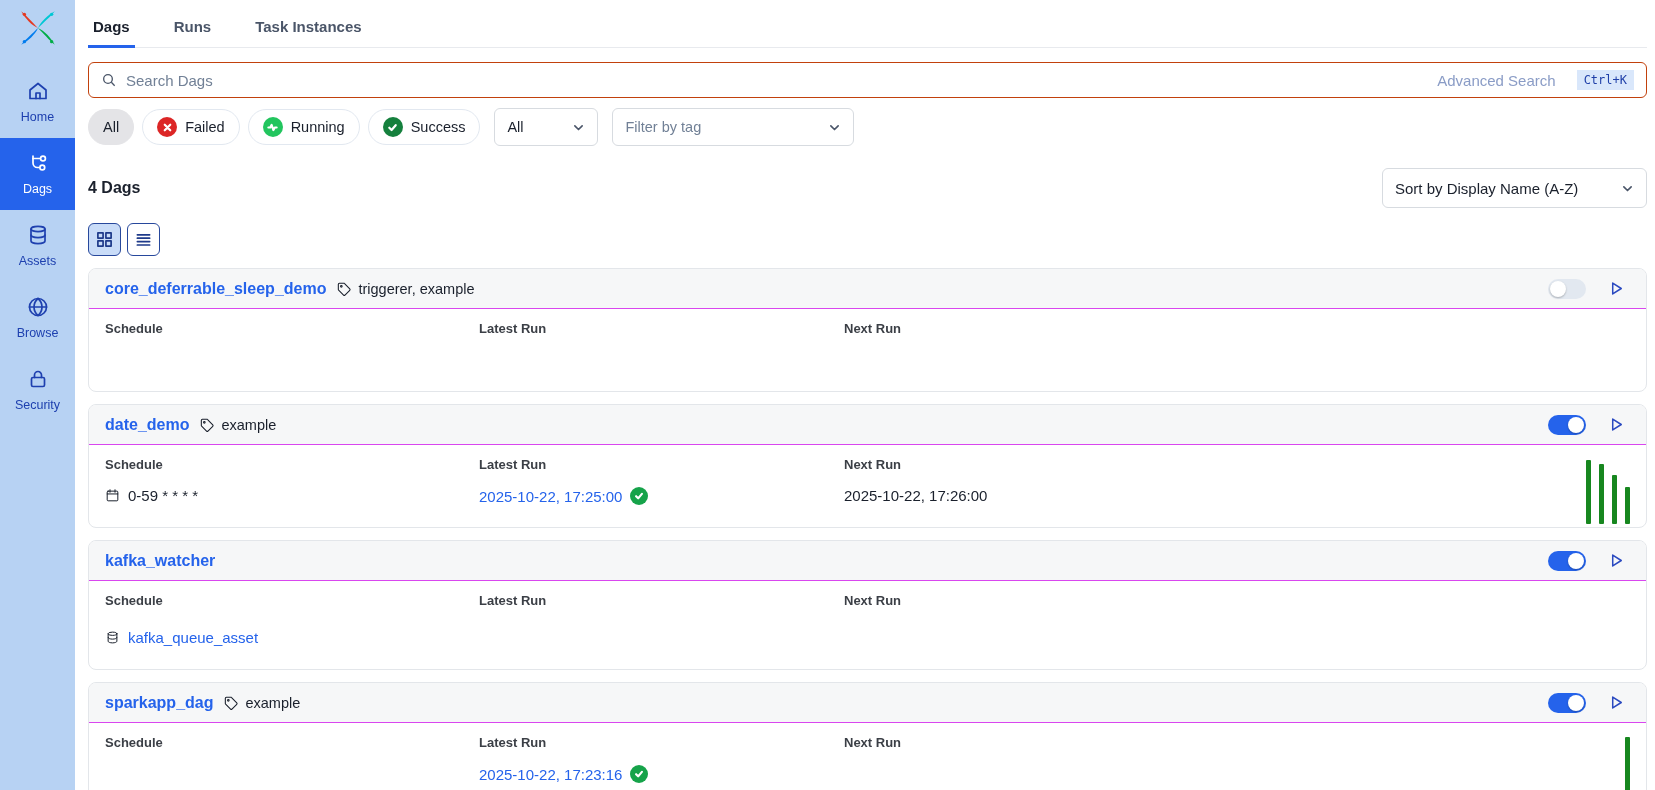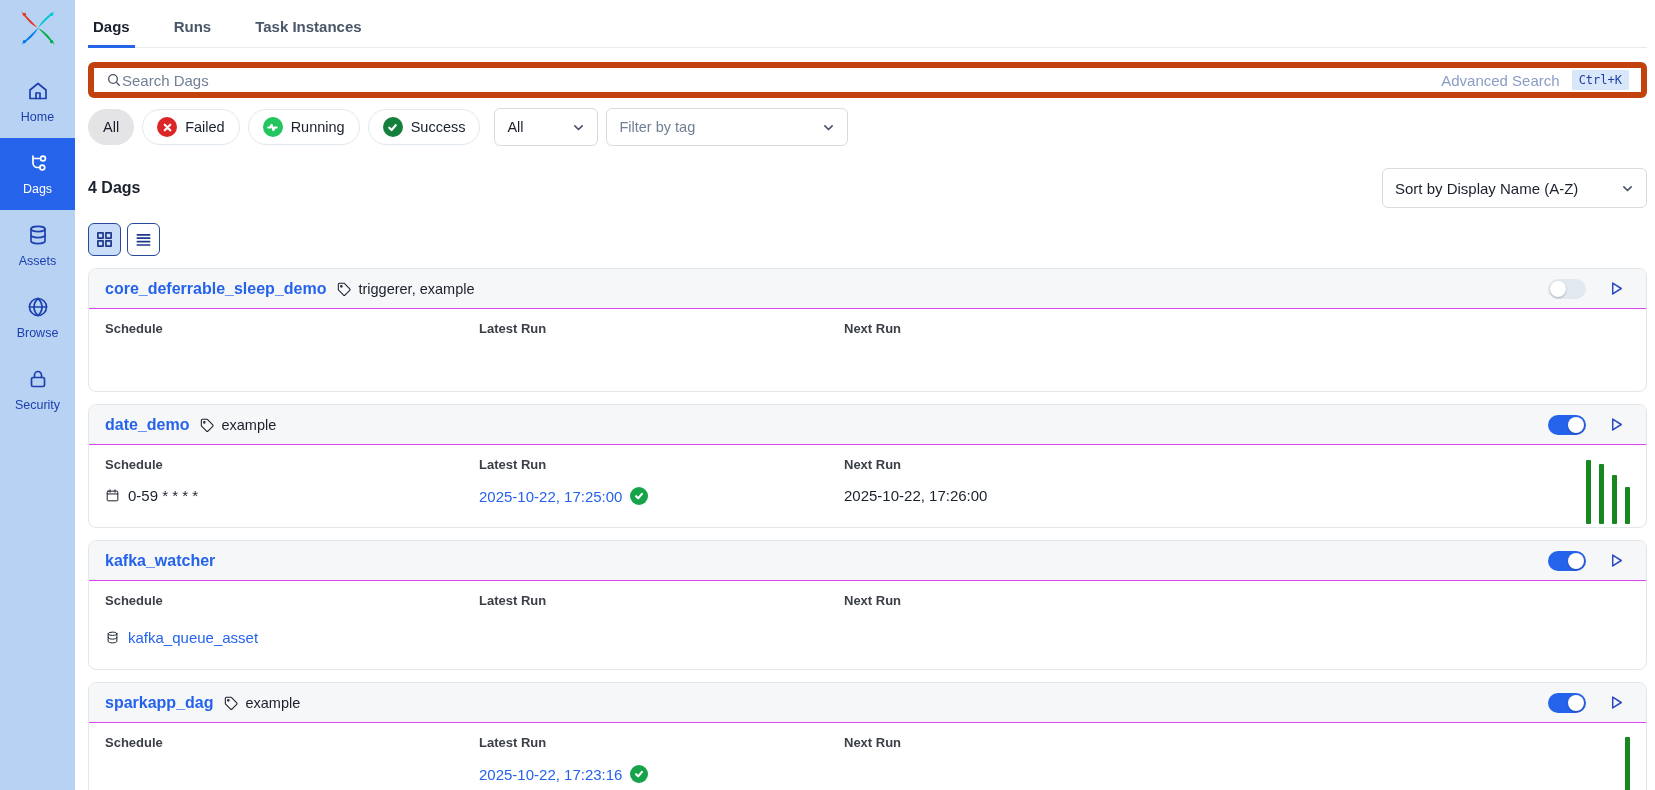--- a/index.html
+++ b/index.html
@@ -19,22 +19,22 @@
   .nav-item.active { background:#2563eb; color:#ffffff; }
 
   
   .main { margin-left:75px; padding:0 8px 0 13px; }
 
   .tabs { display:flex; gap:34px; padding-top:14px; border-bottom:1px solid #e8eaee; }
   .tab { font-size:15px; font-weight:bold; color:#4a5568; padding:4px 5px 10px; cursor:pointer;
     border-bottom:3px solid transparent; margin-bottom:-1px; }
   .tab.active { color:#1a202c; border-bottom-color:#2563eb; }
 
-  .searchbar { margin-top:14px; height:36px; border:6px solid #c2410c; border-radius:6px;
-    display:flex; align-items:center; padding:0 12px; background:#fff; }
+  .searchbar { margin-top:14px; height:36px; border:1px solid #c2410c; border-radius:6px;
+    display:flex; align-items:center; padding:0 12px; gap:9px; background:#fff; }
   .searchbar svg { width:16px; height:16px; stroke:#4a5568; fill:none; stroke-width:2; }
   .searchbar input { flex:1; border:none; outline:none; font-size:15px; color:#1a202c;
     font-family:"Liberation Sans", sans-serif; background:transparent; }
   .searchbar input::placeholder { color:#718096; }
   .adv-link { font-size:15px; color:#8a9cc6; cursor:pointer; margin-right:12px; }
   .kbd { font-family:"DejaVu Sans Mono", monospace; font-size:12px; color:#1f3fa8;
     background:#d9e7fb; border-radius:0; padding:3px 7px; }
 
   .filter-row { margin-top:10px; display:flex; align-items:center; gap:8px; }
   .chip { height:36px; display:inline-flex; align-items:center; gap:8px; padding:0 14px;
@@ -43,21 +43,21 @@
   .dot { width:20px; height:20px; border-radius:50%; display:inline-flex; align-items:center;
     justify-content:center; }
   .dot svg { width:11px; height:11px; stroke:#fff; fill:none; stroke-width:2.4;
     stroke-linecap:round; stroke-linejoin:round; }
   .selectbox { height:38px; border:1px solid #d7dbe0; border-radius:6px; background:#fff;
     display:inline-flex; align-items:center; justify-content:space-between; padding:0 12px;
     font-size:14.5px; cursor:pointer; gap:10px; }
   .selectbox .chev { width:13px; height:13px; stroke:#4a5568; fill:none; stroke-width:2;
     stroke-linecap:round; stroke-linejoin:round; }
   .sel-state { width:104px; margin-left:6px; }
-  .sel-tag { width:242px; color:#718096; }
+  .sel-tag { width:242px; margin-left:6px; color:#718096; }
 
   .summary-row { margin-top:22px; display:flex; align-items:center; justify-content:space-between; }
   .dag-count { font-size:16px; font-weight:bold; }
   .sel-sort { width:265px; height:40px; font-size:15px; color:#1a202c; }
 
   .viewtoggle-row { margin-top:15px; display:flex; gap:6px; }
   .vt-btn { width:33px; height:33px; border:1px solid #27489c; border-radius:6px; background:#fff;
     display:flex; align-items:center; justify-content:center; cursor:pointer; }
   .vt-btn.active { background:#c9dcf8; }
   .vt-btn svg { width:17px; height:17px; stroke:#1e3a8a; fill:none; stroke-width:1.8;

